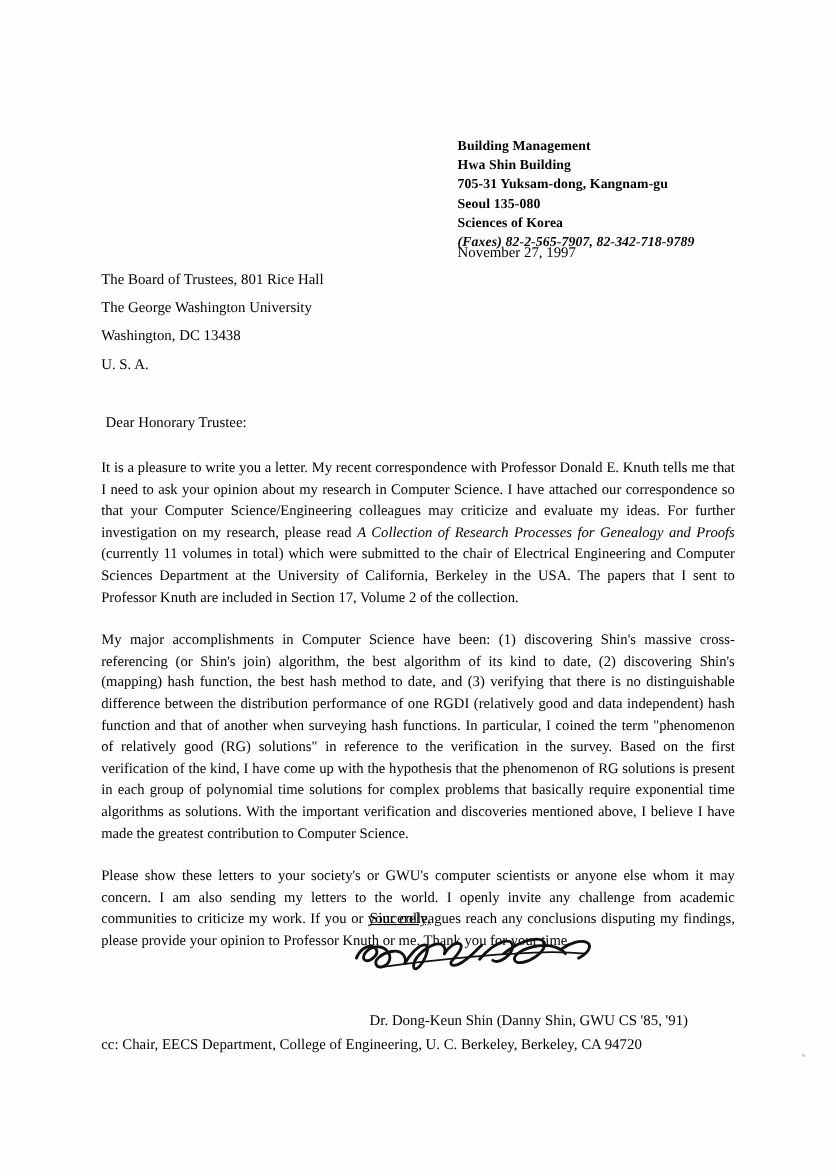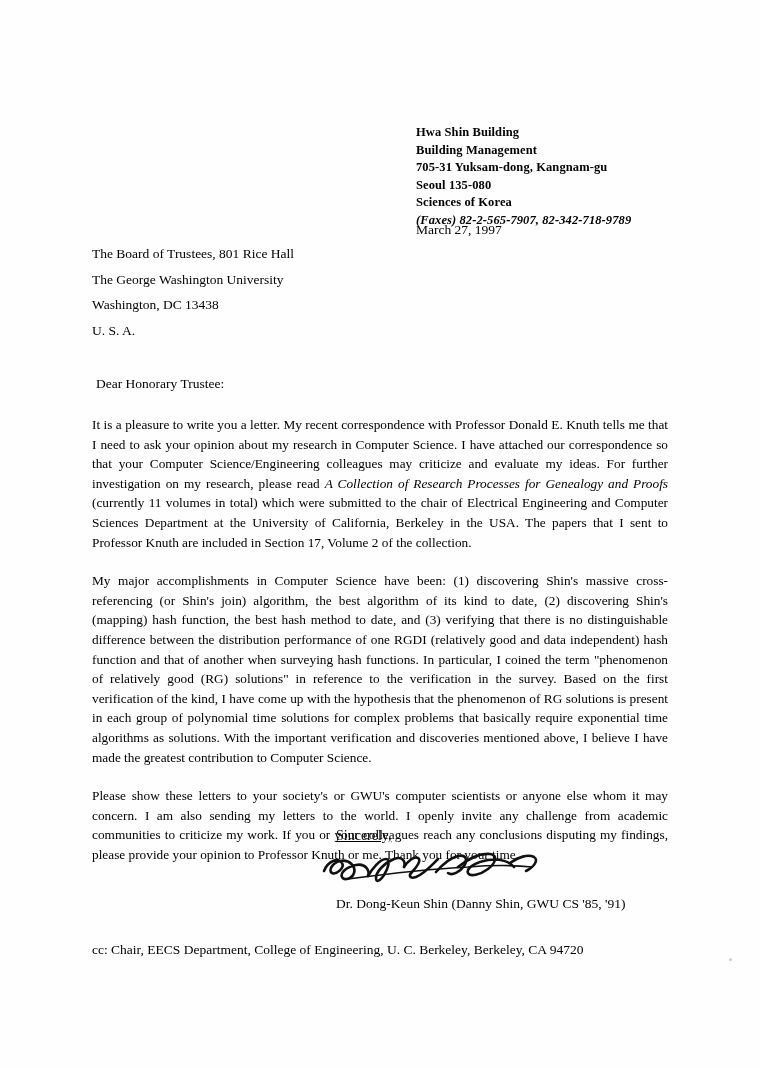--- a/index.html
+++ b/index.html
@@ -91,21 +91,21 @@
     top: 845px;
     width: 240px;
     height: 48px;
   }
   .signature svg {
     display: block;
   }
   .signer {
     position: absolute;
     left: 336px;
-    top: 896px;
+    top: 920px;
     font-size: 13.5px;
   }
   .cc {
     position: absolute;
     left: 92px;
     top: 942px;
     font-size: 13.5px;
   }
   .corner-mark {
     position: absolute;
@@ -116,32 +116,32 @@
     background: #cfcfcf;
     border-radius: 50%;
   }
 </style>
 </head>
 <body>
 
 <div class="page">
 
   <div class="sender">
+    <div>Building Management</div>
     <div>Hwa Shin Building</div>
-    <div>Building Management</div>
     <div>705-31 Yuksam-dong, Kangnam-gu</div>
     <div>Seoul 135-080</div>
     <div>Sciences of Korea</div>
     <div class="faxline">
       <span class="faxlabel">(Faxes)</span>
       <span class="faxnums">82-2-565-7907,   82-342-718-9789</span>
     </div>
   </div>
 
-  <div class="date">March 27, 1997</div>
+  <div class="date">November 27, 1997</div>
 
   <div class="recipient">
     <div>The Board of Trustees, 801 Rice Hall</div>
     <div>The George Washington University</div>
     <div>Washington, DC 13438</div>
     <div>U. S. A.</div>
   </div>
 
   <div class="salutation">Dear Honorary Trustee:</div>
 

